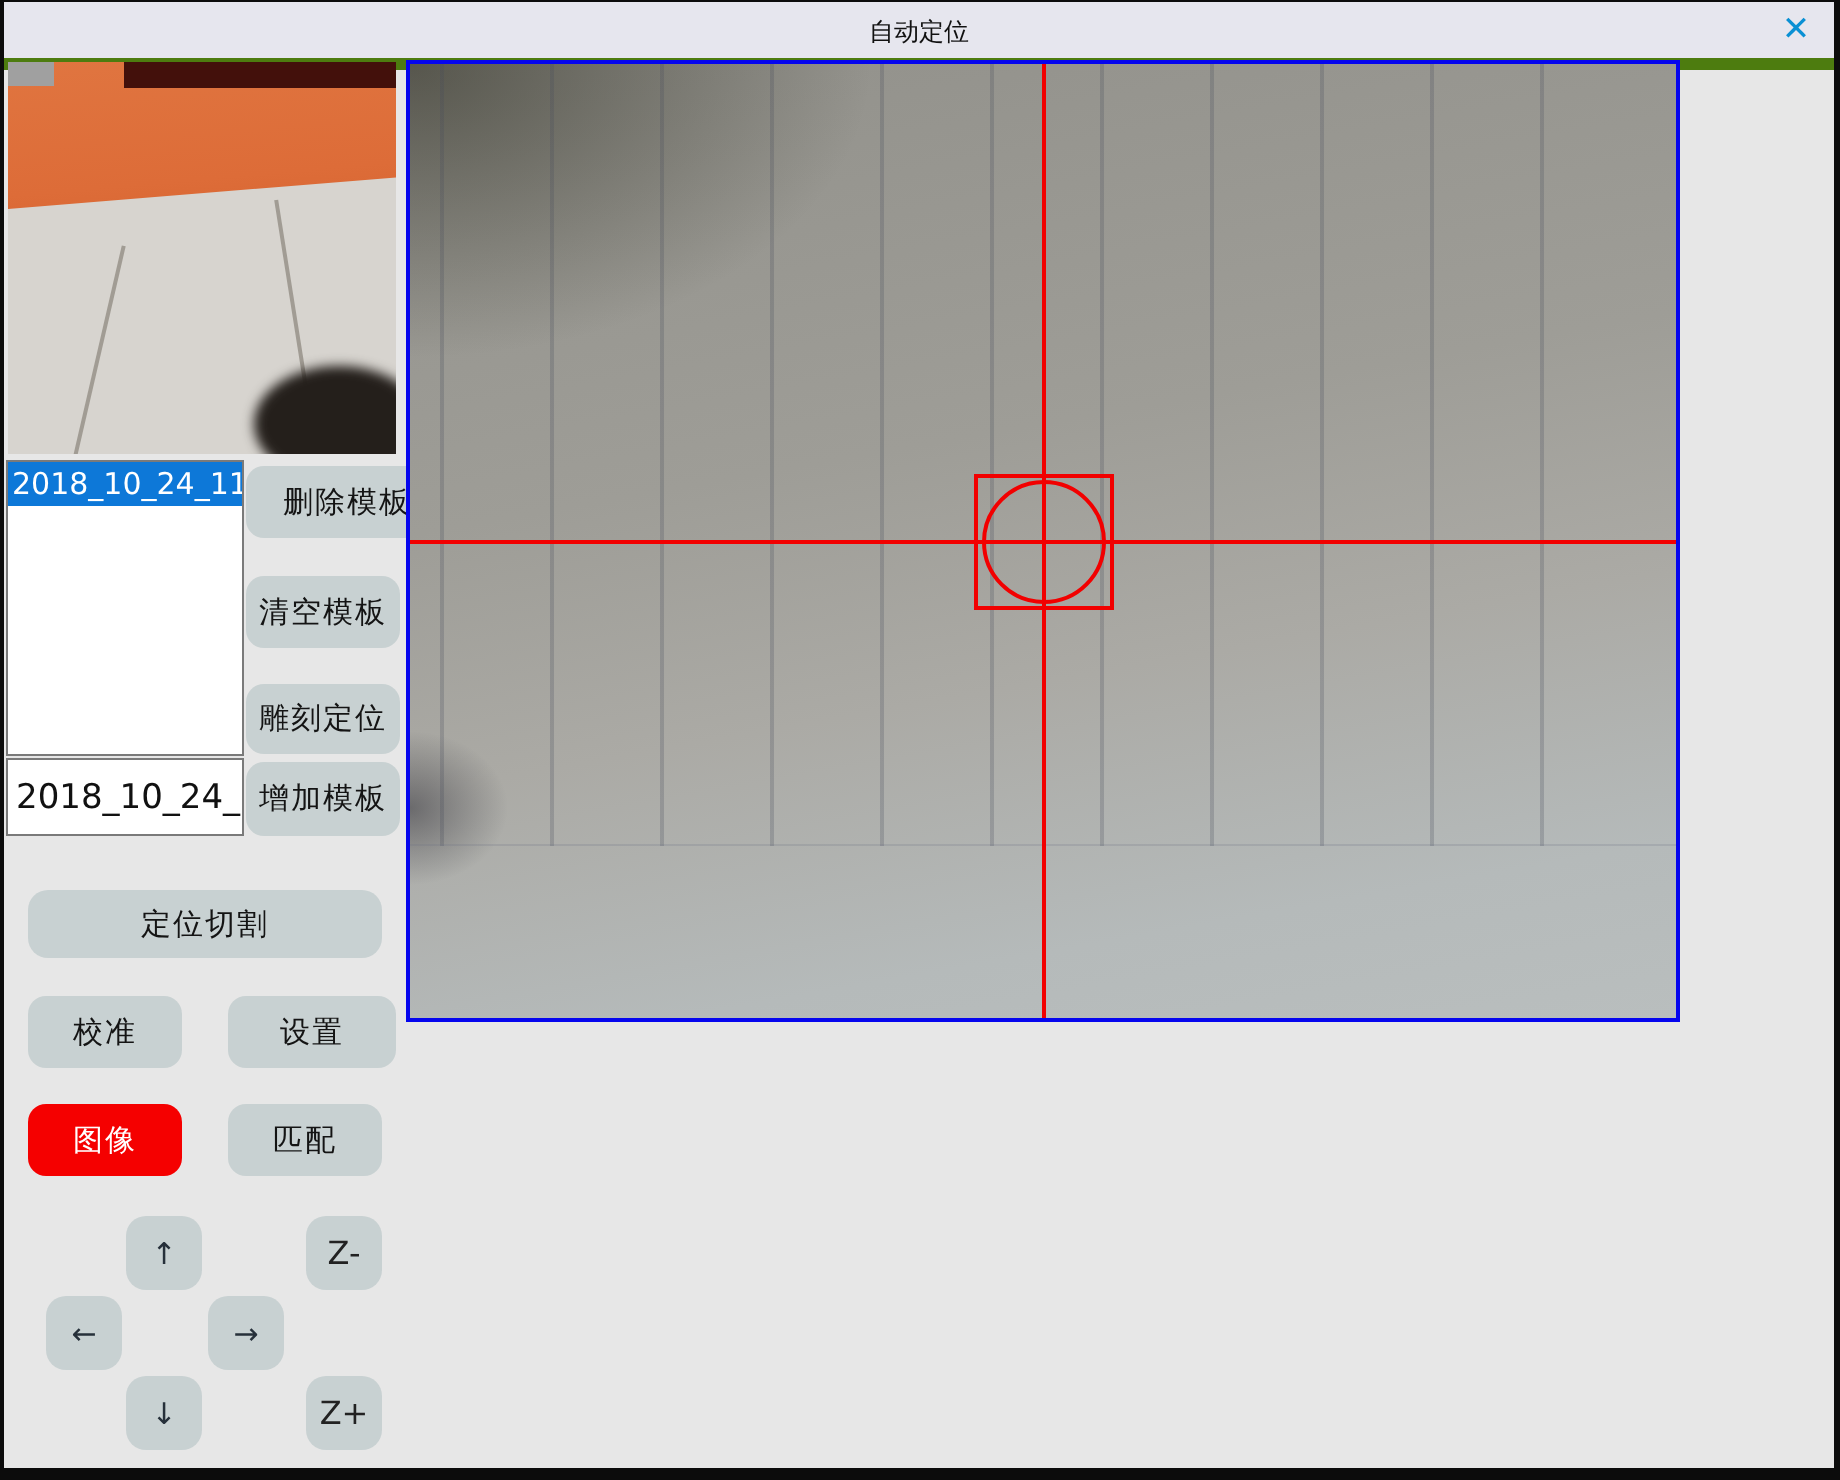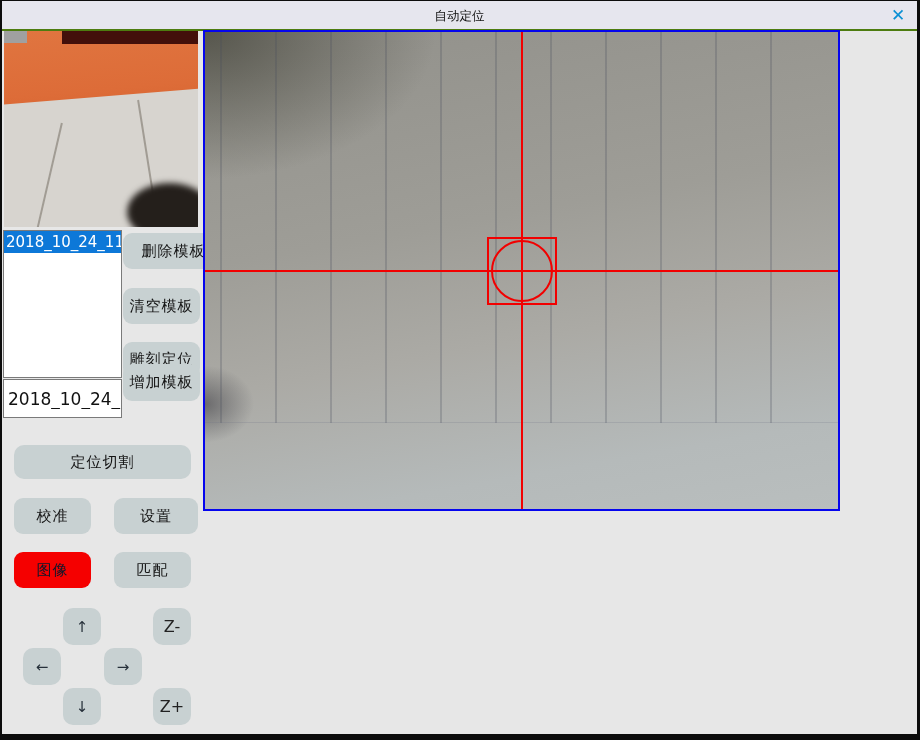--- a/index.html
+++ b/index.html
@@ -9,21 +9,21 @@
     font-family:"DejaVu Sans","Liberation Sans",sans-serif;
     box-sizing:border-box;
     border-left:2px solid #0c0c0c;
     border-right:3px solid #0c0c0c;
     border-top:1px solid #0c0c0c;
     border-bottom:6px solid #0c0c0c;
   }
   
   .titlebar{
     position:absolute;left:0;top:0;right:0;height:28px;
-    background:#e6e6ee;border-bottom:2px solid #4d7c0f;
+    background:#e6e6ee;border-bottom:6px solid #4d7c0f;
   }
   .title-text{
     position:absolute;left:0;right:0;top:7px;text-align:center;
     font-size:12.5px;color:#111;
   }
   .close-btn{
     position:absolute;right:8px;top:3px;width:22px;height:22px;
     color:#0a90d4;font-size:17px;font-weight:900;line-height:22px;
     text-align:center;cursor:pointer;user-select:none;
   }
@@ -70,25 +70,25 @@
   .btn{
     position:absolute;background:#c8d1d2;border:none;border-radius:9px;
     font-size:15px;color:#141414;text-align:center;cursor:pointer;
     font-family:"DejaVu Sans","Liberation Sans",sans-serif;
     display:flex;align-items:center;justify-content:center;
     letter-spacing:1px;
   }
   .btn-delete  {left:121px;top:232px;width:101px;height:36px;}
   .btn-clear   {left:121px;top:287px;width:77px;height:36px;}
   .btn-engrave {left:121px;top:341px;width:77px;height:35px;text-align:center;}
-  .btn-add     {left:121px;top:363px;width:77px;height:37px;text-align:right;}
+  .btn-add     {left:121px;top:380px;width:77px;height:37px;text-align:right;}
   .btn-cut     {left:12px;top:444px;width:177px;height:34px;border-radius:10px;}
   .btn-cal     {left:12px;top:497px;width:77px;height:36px;}
   .btn-set     {left:112px;top:497px;width:84px;height:36px;}
-  .btn-img     {left:12px;top:551px;width:77px;height:36px;background:#f50000;color:#0f172a;}
+  .btn-img     {left:12px;top:551px;width:77px;height:36px;background:#f50000;color:#ffffff;}
   .btn-match   {left:112px;top:551px;width:77px;height:36px;}
   .jog{
     position:absolute;width:38px;height:37px;background:#c8d1d2;border:none;
     border-radius:10px;font-size:15px;color:#26303a;cursor:pointer;
     display:flex;align-items:center;justify-content:center;
     font-family:"DejaVu Sans","Liberation Sans",sans-serif;
   }
   .jog-up   {left:61px; top:607px;}
   .jog-zm   {left:151px;top:607px;font-size:16px;color:#222;}
   .jog-left {left:21px; top:647px;}

